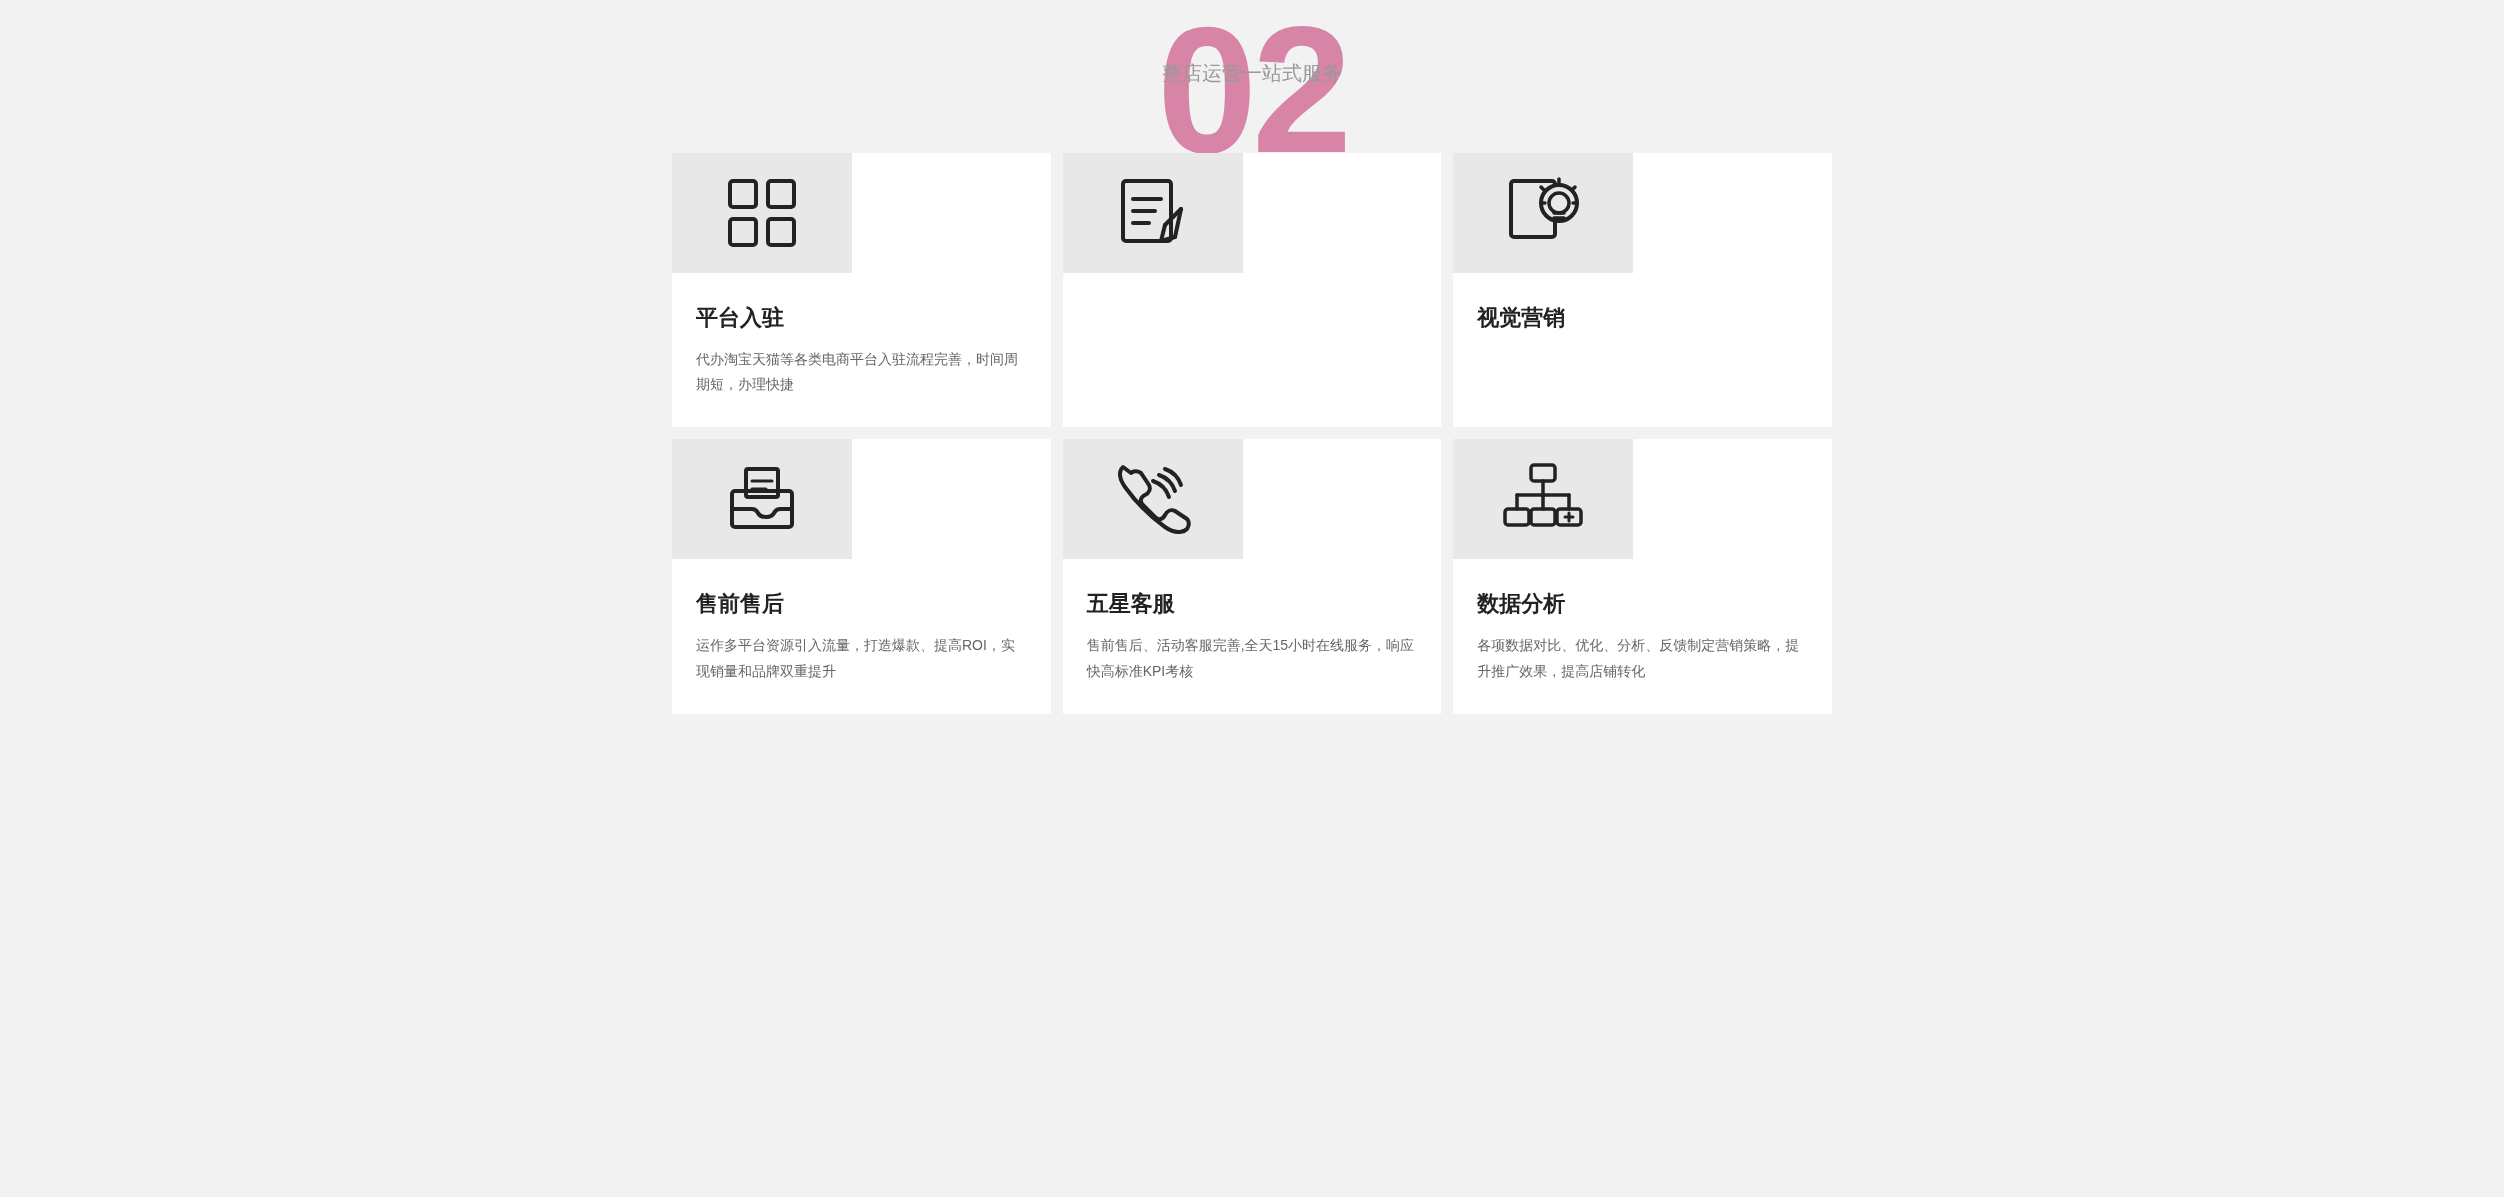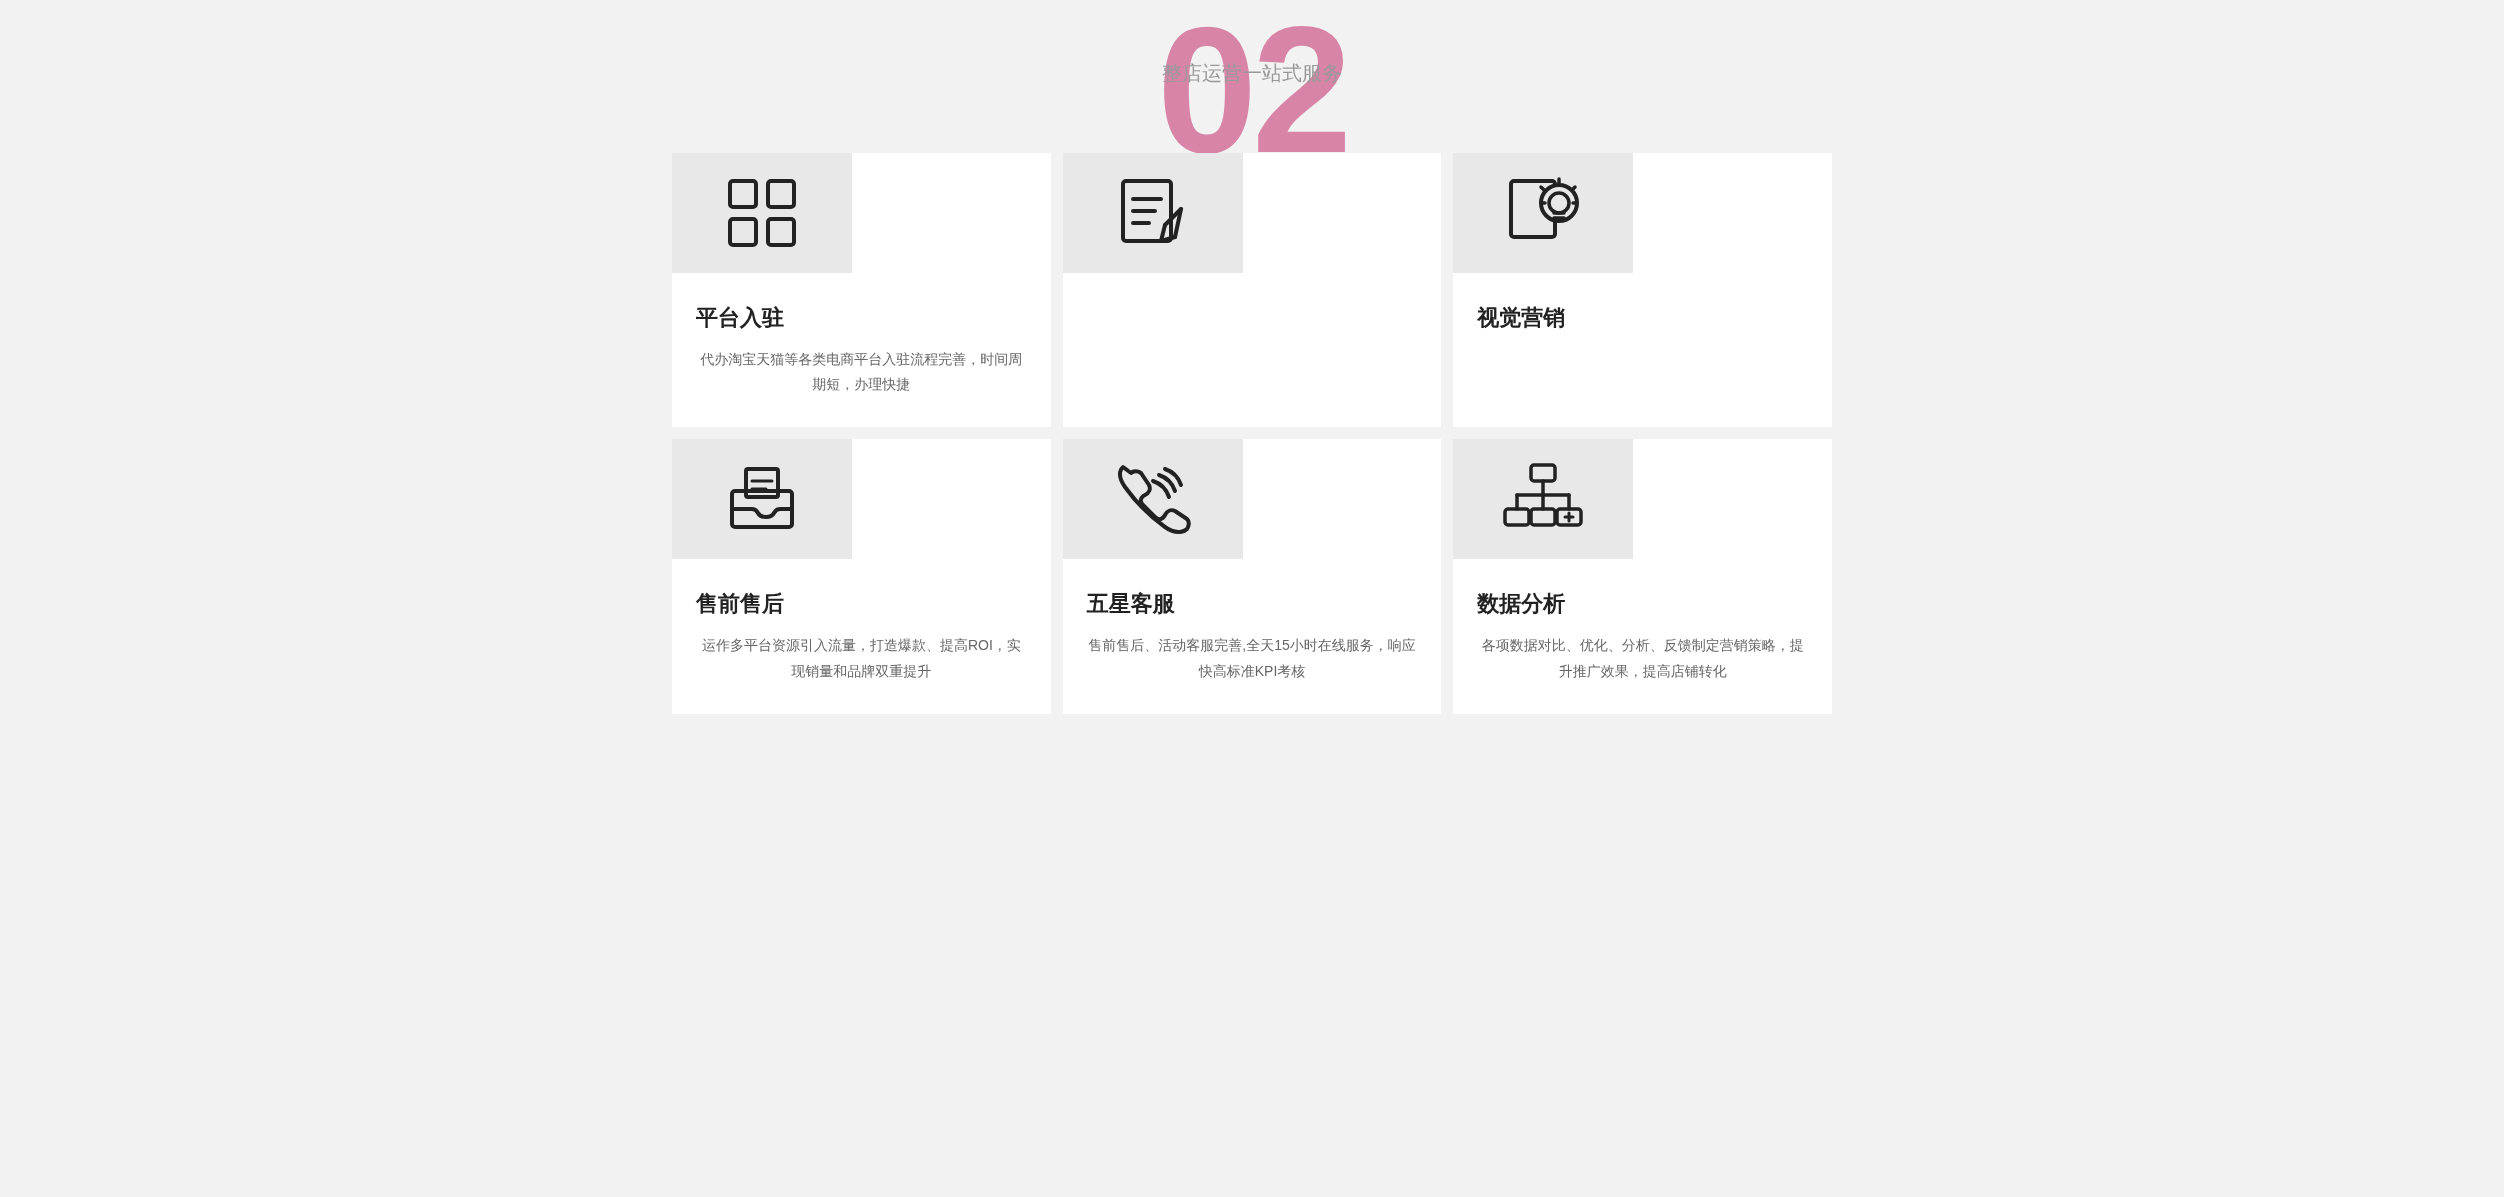--- a/index.html
+++ b/index.html
@@ -99,21 +99,20 @@
       font-size: 22px;
       font-weight: 700;
       color: #222;
       margin-bottom: 14px;
     }
 
     .card-desc {
       font-size: 14px;
       color: #666;
       line-height: 1.8;
-      text-align: center;
     }
   </style>
 </head>
 <body>
 
 <div class="page-wrapper">
 
   <div class="bg-number">02</div>
 
   <div class="header">

